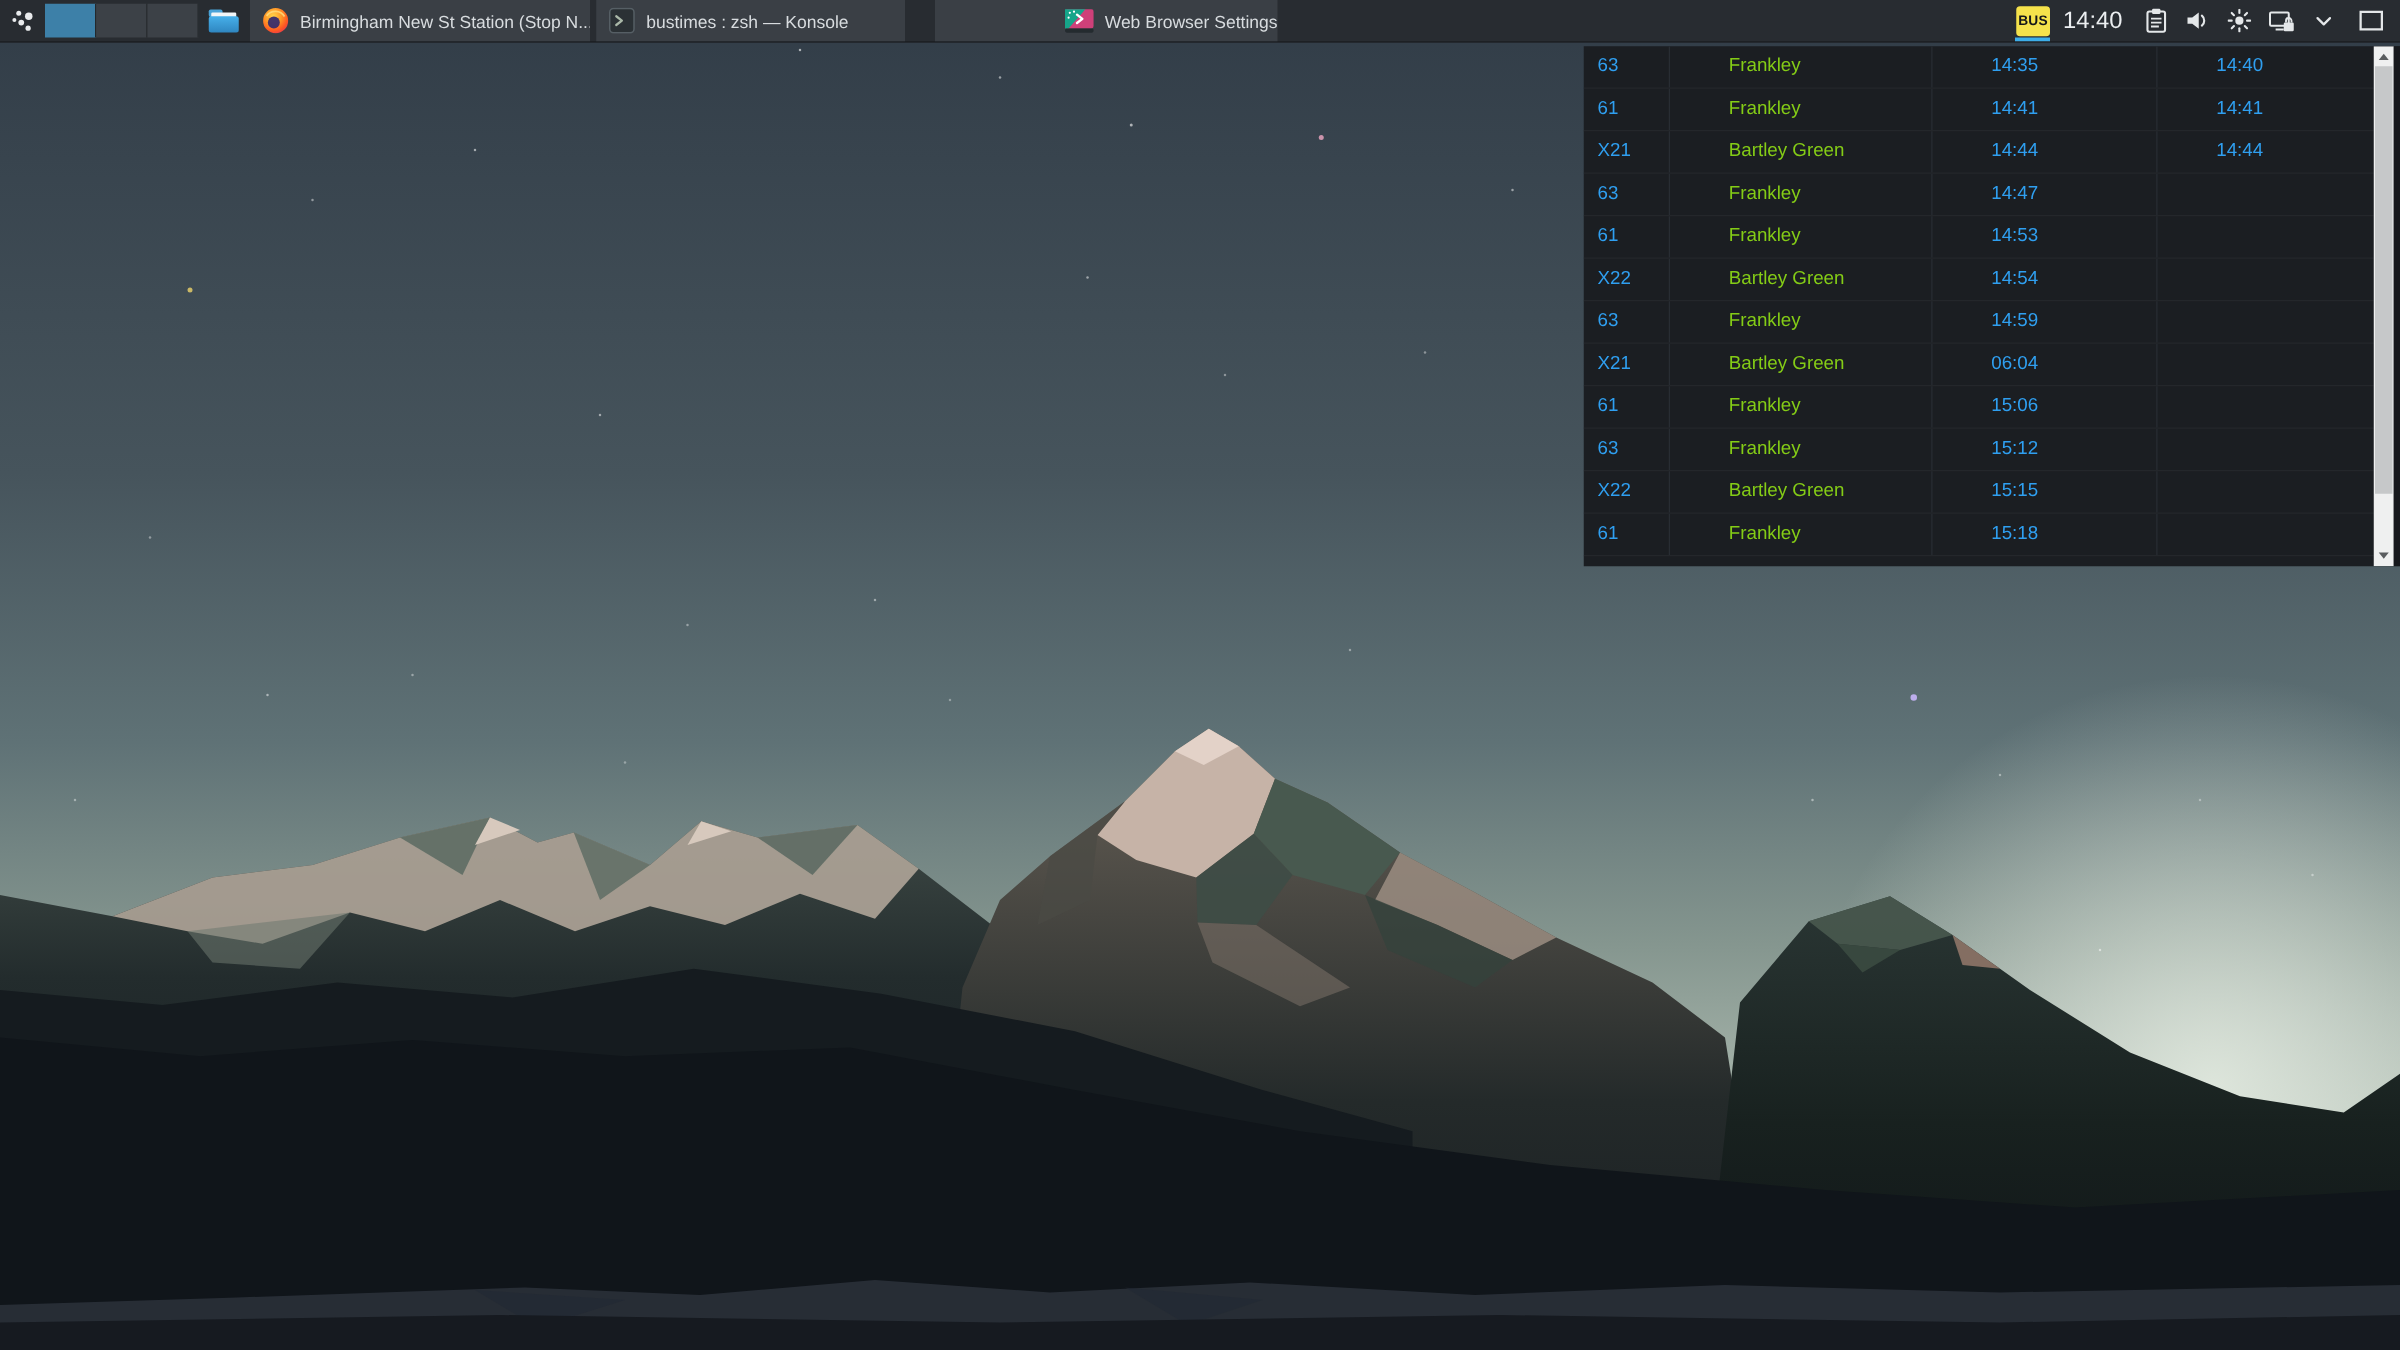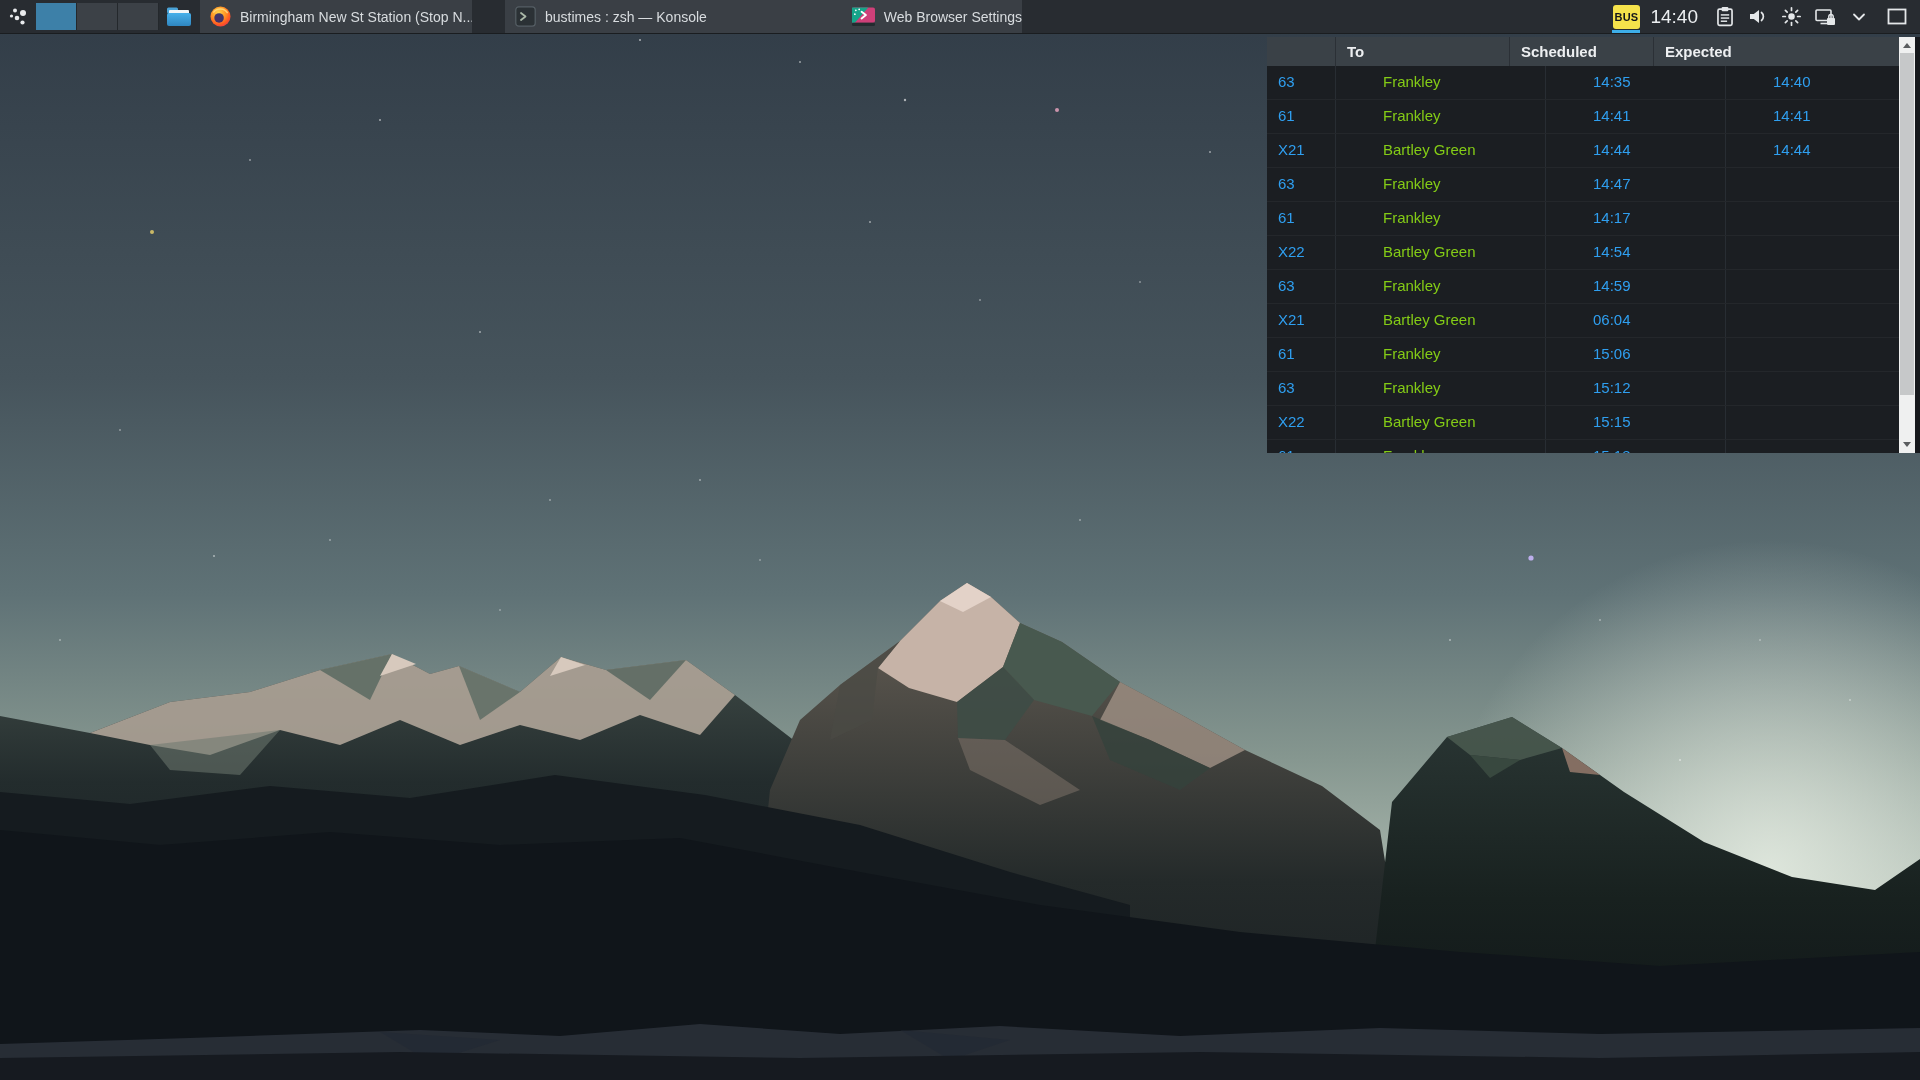--- a/index.html
+++ b/index.html
@@ -14,21 +14,21 @@
   #launcher{left:4px;width:30px;justify-content:center;cursor:pointer;}
   #pager{left:36px;}
   .pager-cell{width:40px;height:27px;background:#3c4147;border-right:1px solid #24282c;}
   .pager-cell.active{background:#3d80a8;}
   #folder-btn{left:164px;width:30px;justify-content:center;}
   .task{position:absolute;top:0;height:33px;background:#3a3f45;display:flex;align-items:center;
     padding:0 0 0 10px;box-sizing:border-box;overflow:hidden;white-space:nowrap;cursor:pointer;}
   .task .ticon{flex:0 0 auto;margin-right:9px;display:flex;align-items:center;}
   .task .tlabel{color:#d8dcdf;font-size:14px;}
   #task-1{left:200px;width:272px;}
-  #task-2{left:477px;width:247px;margin-left:28px;}
+  #task-2{left:477px;width:247px;}
   #task-3{left:748px;width:274px;justify-content:flex-end;}
   #tray{position:absolute;right:6px;top:0;height:33px;display:flex;align-items:center;z-index:11;}
   #bus-wrap{position:relative;width:28px;height:33px;display:flex;align-items:center;justify-content:center;}
   #bus-badge{width:27px;height:24px;background:#f5e24b;border-radius:3px;color:#14161a;
     font-size:11px;font-weight:900;display:flex;align-items:center;justify-content:center;letter-spacing:.2px;}
   #bus-underline{position:absolute;left:0;bottom:0;width:28px;height:3px;background:#3daee9;}
   #clock{color:#eceff1;font-size:19px;margin:0 11px 0 10px;cursor:default;}
   .tray-icon{margin:0 7px;display:flex;align-items:center;cursor:pointer;}
   .tray-icon.last{margin-left:12px;}
 
@@ -291,26 +291,20 @@
       <span class="tray-icon last">
         <svg width="20" height="17" viewBox="0 0 20 17">
           <rect x="1.5" y="1.5" width="17" height="14" fill="none" stroke="#e4e7e9" stroke-width="1.8"></rect>
         </svg>
       </span>
     </div>
   </div>
 
   <div id="departures">
     <div id="dep-grid">
-      <div class="thead">
-        <div class="th"></div>
-        <div class="th">To</div>
-        <div class="th">Scheduled</div>
-        <div class="th">Expected</div>
-      </div>
       <div id="dep-body">
 
           <div class="tr">
             <div class="td c-route">63</div>
             <div class="td c-to">Frankley</div>
             <div class="td c-sched">14:35</div>
             <div class="td c-exp">14:40</div>
           </div>
 
           <div class="tr">
@@ -330,21 +324,21 @@
           <div class="tr">
             <div class="td c-route">63</div>
             <div class="td c-to">Frankley</div>
             <div class="td c-sched">14:47</div>
             <div class="td c-exp"></div>
           </div>
 
           <div class="tr">
             <div class="td c-route">61</div>
             <div class="td c-to">Frankley</div>
-            <div class="td c-sched">14:17</div>
+            <div class="td c-sched">14:53</div>
             <div class="td c-exp"></div>
           </div>
 
           <div class="tr">
             <div class="td c-route">X22</div>
             <div class="td c-to">Bartley Green</div>
             <div class="td c-sched">14:54</div>
             <div class="td c-exp"></div>
           </div>
 

